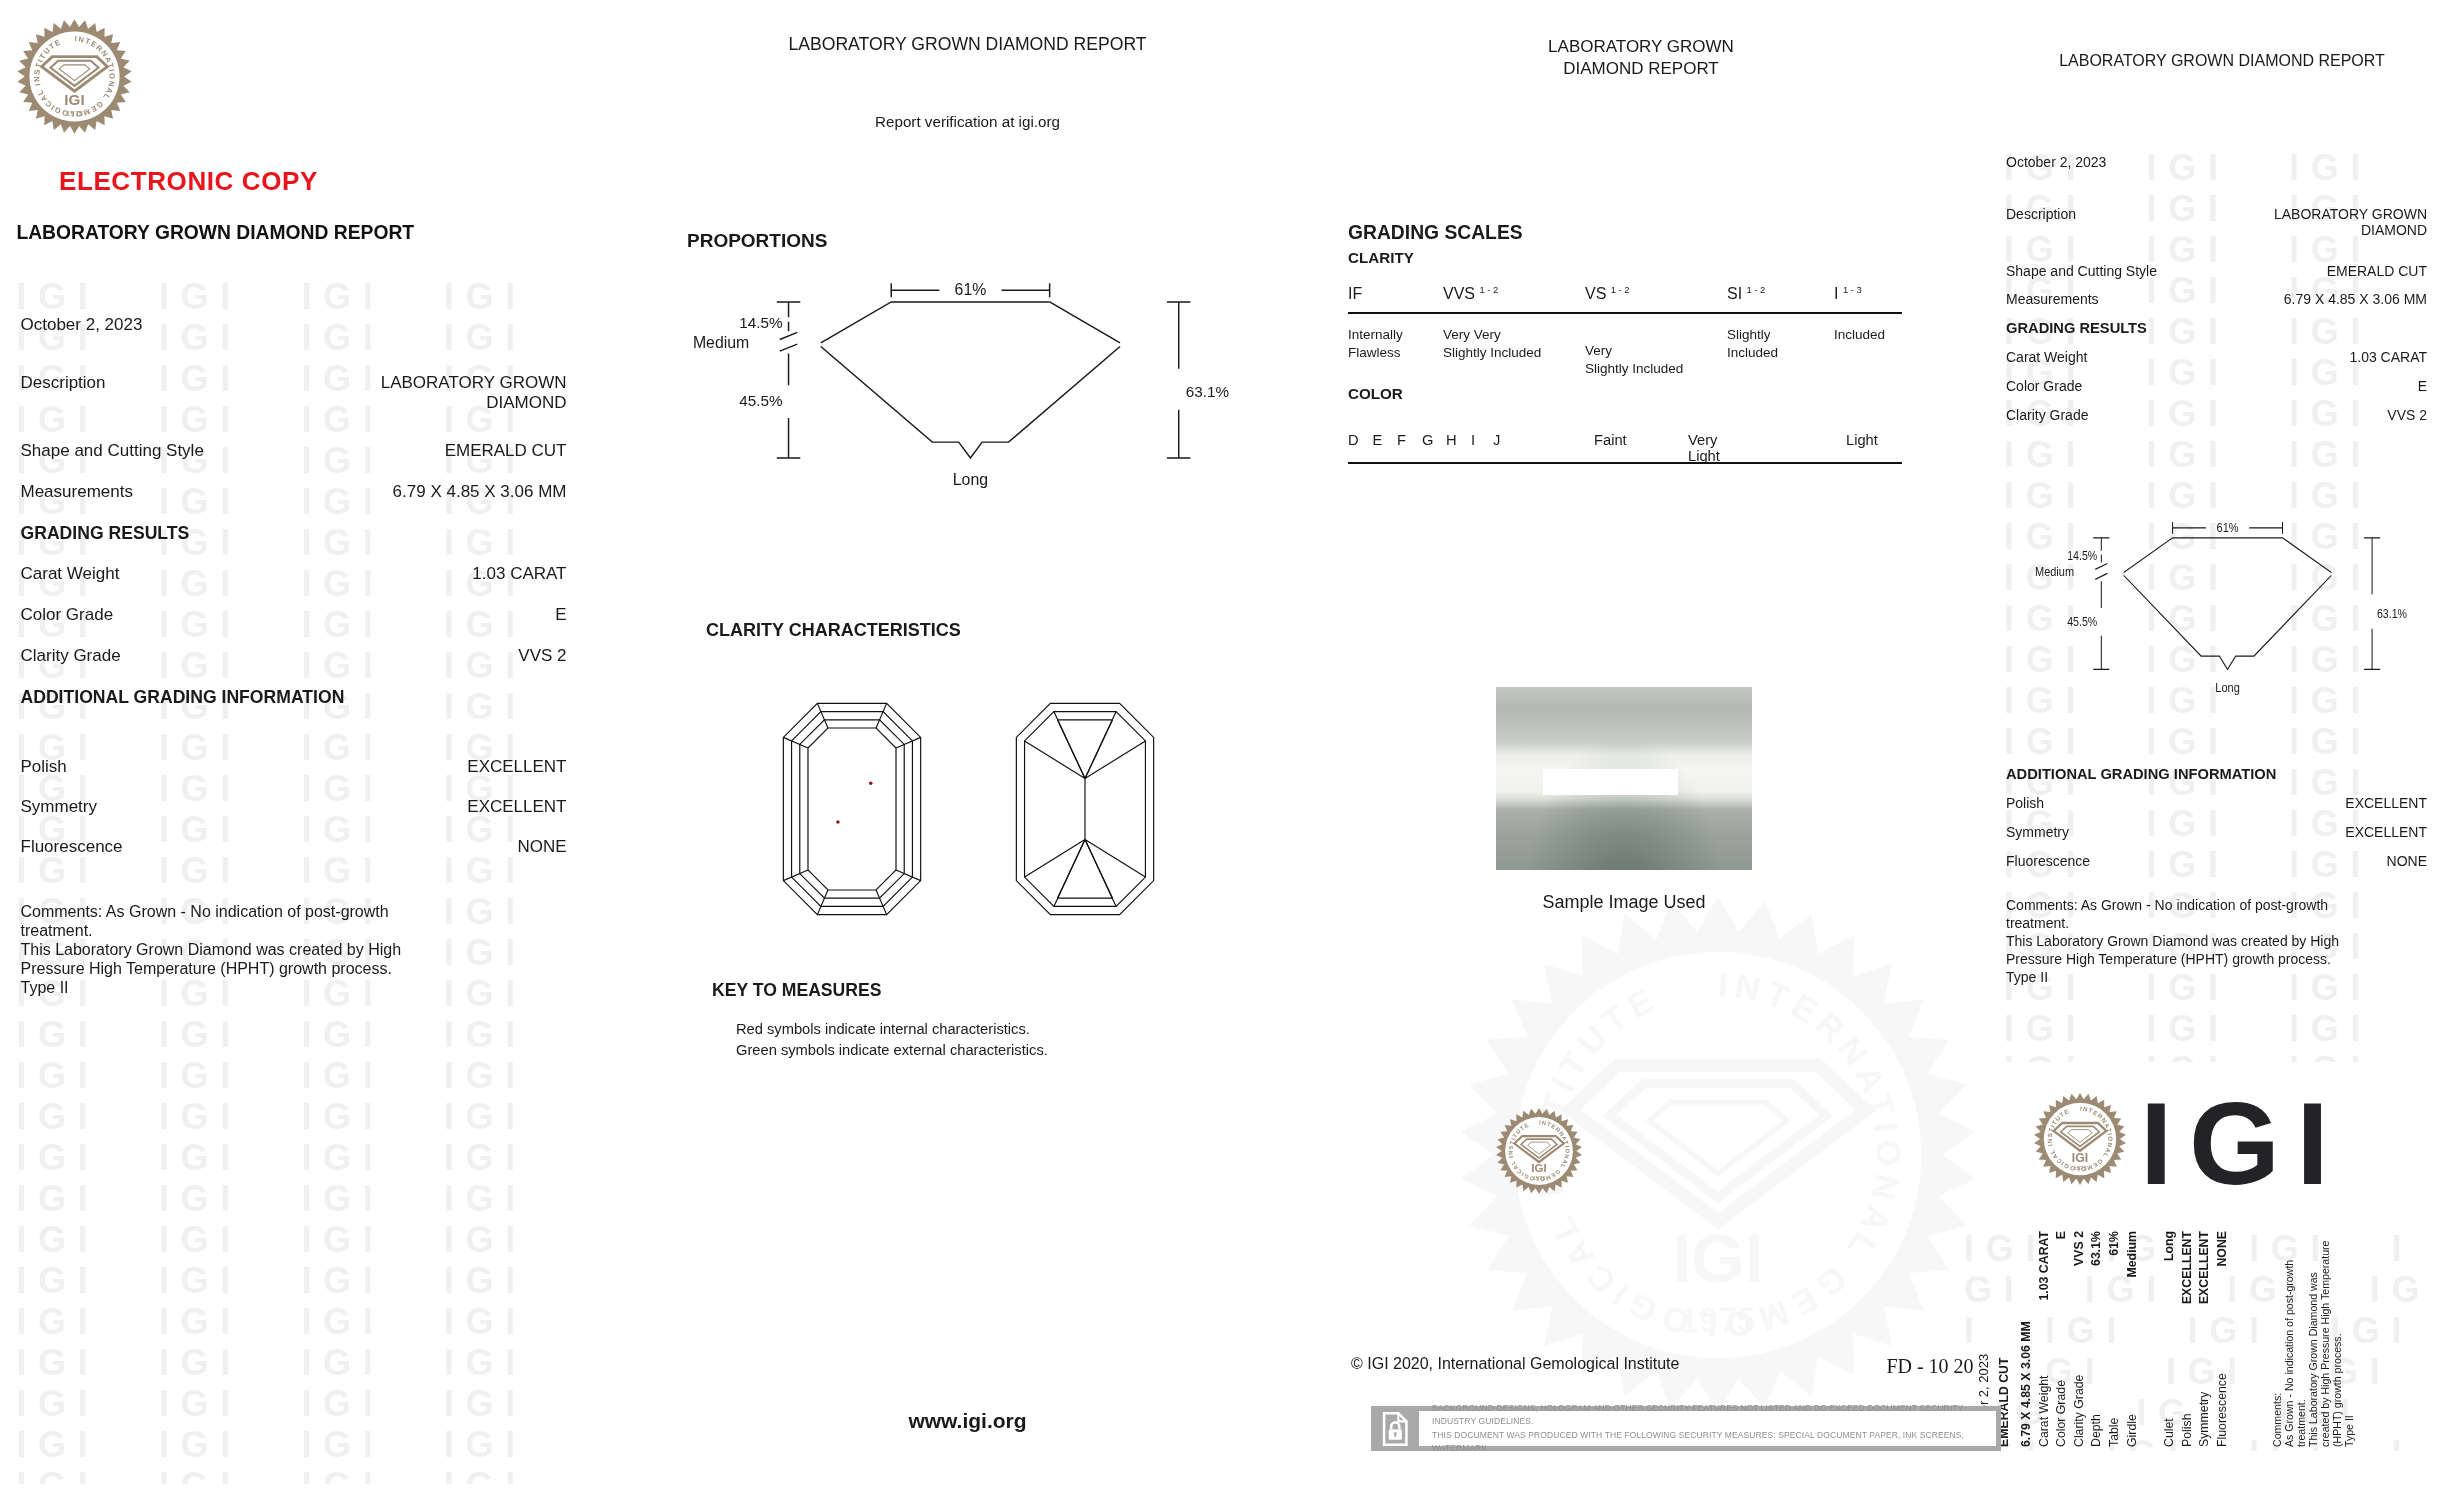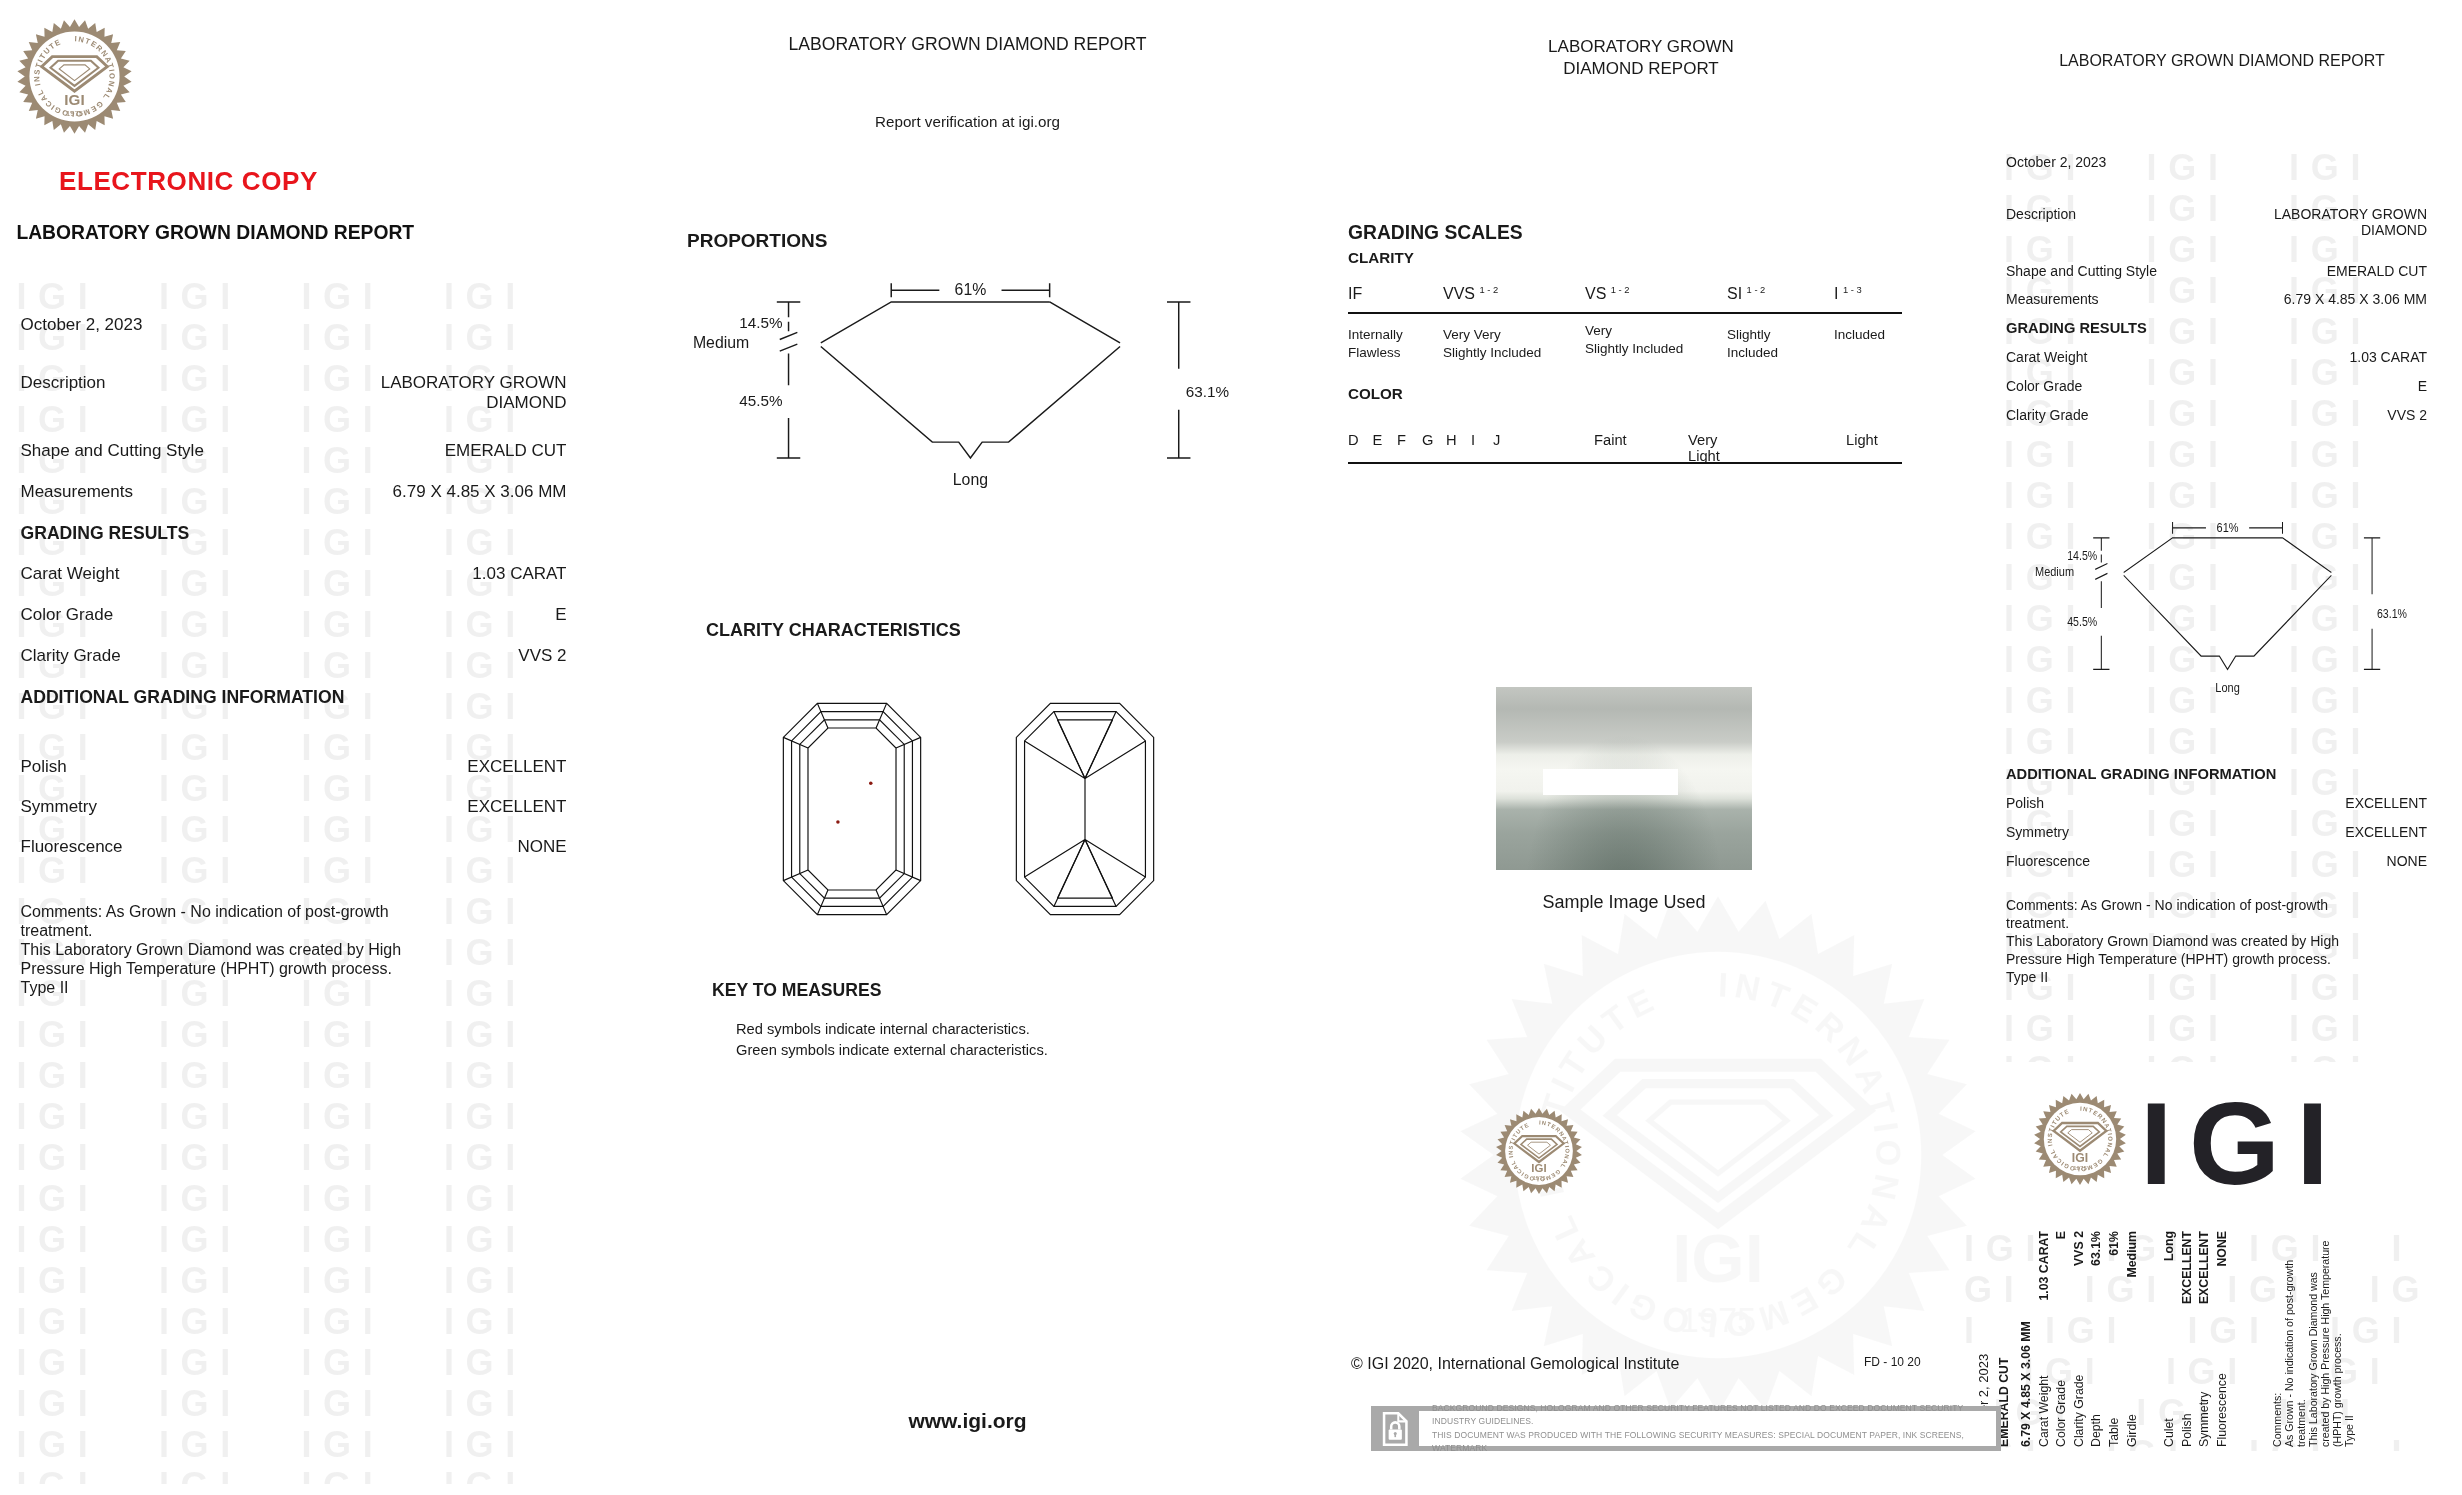--- a/index.html
+++ b/index.html
@@ -225,21 +225,21 @@
   <div class="hline" style="left:1348px;top:312px;width:554px;height:2.3px;"></div>
 
   <div class="abs z2" style="left:1348px;top:326px;font-size:13.5px;line-height:17.6px;width:88px;">
     <div>Internally</div>
     <div>Flawless</div>
   </div>
   <div class="abs z2" style="left:1443px;top:326px;font-size:13.5px;line-height:17.6px;width:123px;">
     <div>Very Very</div>
     <div>Slightly Included</div>
   </div>
-  <div class="abs z2" style="left:1585px;top:322px;font-size:13.5px;line-height:17.6px;width:123px;">
+  <div class="abs z2" style="left:1585px;top:342px;font-size:13.5px;line-height:17.6px;width:123px;">
     <div>Very</div>
     <div>Slightly Included</div>
   </div>
   <div class="abs z2" style="left:1727px;top:326px;font-size:13.5px;line-height:17.6px;width:94px;">
     <div>Slightly</div>
     <div>Included</div>
   </div>
   <div class="abs z2" style="left:1834px;top:326px;font-size:13.5px;line-height:17.6px;width:76px;">
     <div>Included</div>
     <div></div>
@@ -268,21 +268,21 @@
                linear-gradient(180deg,#c3c6c1 0%,#b4b8b3 12%,#c9ccc7 30%,#edefe9 37%,#f5f6f1 45%,#f1f2ed 57%,#dde1da 61%,#a9b2ab 67%,#9aa49d 80%,#8f9992 100%);">
     <div class="abs" style="left:47px;top:82px;width:135px;height:26px;background:#ffffff;filter:blur(0.6px);"></div>
   </div>
   <div class="abs z2" style="left:1496px;top:892px;width:256px;text-align:center;font-size:18px;">Sample Image Used</div>
 
   <svg class="abs seal-svg" style="left:1495px;top:1107px;width:88px;height:88px;color:#9c8a73;z-index:2;" viewBox="0 0 200 200">
     <use href="#seal"></use>
   </svg>
 
   <div class="abs z2" style="left:1351px;top:1355px;font-size:16px;">© IGI 2020, International Gemological Institute</div>
-  <div class="abs z2" style="left:1864px;top:1355px;width:132px;text-align:left;font-size:12px;">FD - 10 20</div>
+  <div class="abs z2" style="left:1864px;top:1355px;width:132px;text-align:center;font-size:20px;font-family:Liberation Serif, serif;">FD - 10 20</div>
 
   <div class="abs" style="left:1371px;top:1406px;width:630px;height:45px;background:#a9a9a9;z-index:4;display:flex;align-items:center;">
     <svg style="width:30.5px;height:36px;margin-left:9.4px;flex:none;" viewBox="0 0 60 70">
       <use href="#lockdoc"></use>
     </svg>
     <div style="flex:1;background:#ffffff;margin:4.1px 4.7px 4.1px 8.2px;height:35px;display:flex;flex-direction:column;justify-content:center;padding-left:13px;">
       <div style="font-size:8.5px;color:#8f8f8f;letter-spacing:0.1px;line-height:13.5px;">BACKGROUND DESIGNS, HOLOGRAM AND OTHER SECURITY FEATURES NOT LISTED AND DO EXCEED DOCUMENT SECURITY INDUSTRY GUIDELINES.</div>
       <div style="font-size:8.5px;color:#8f8f8f;letter-spacing:0.1px;line-height:13.5px;">THIS DOCUMENT WAS PRODUCED WITH THE FOLLOWING SECURITY MEASURES:  SPECIAL DOCUMENT PAPER, INK SCREENS, WATERMARK</div>
     </div>
   </div>

